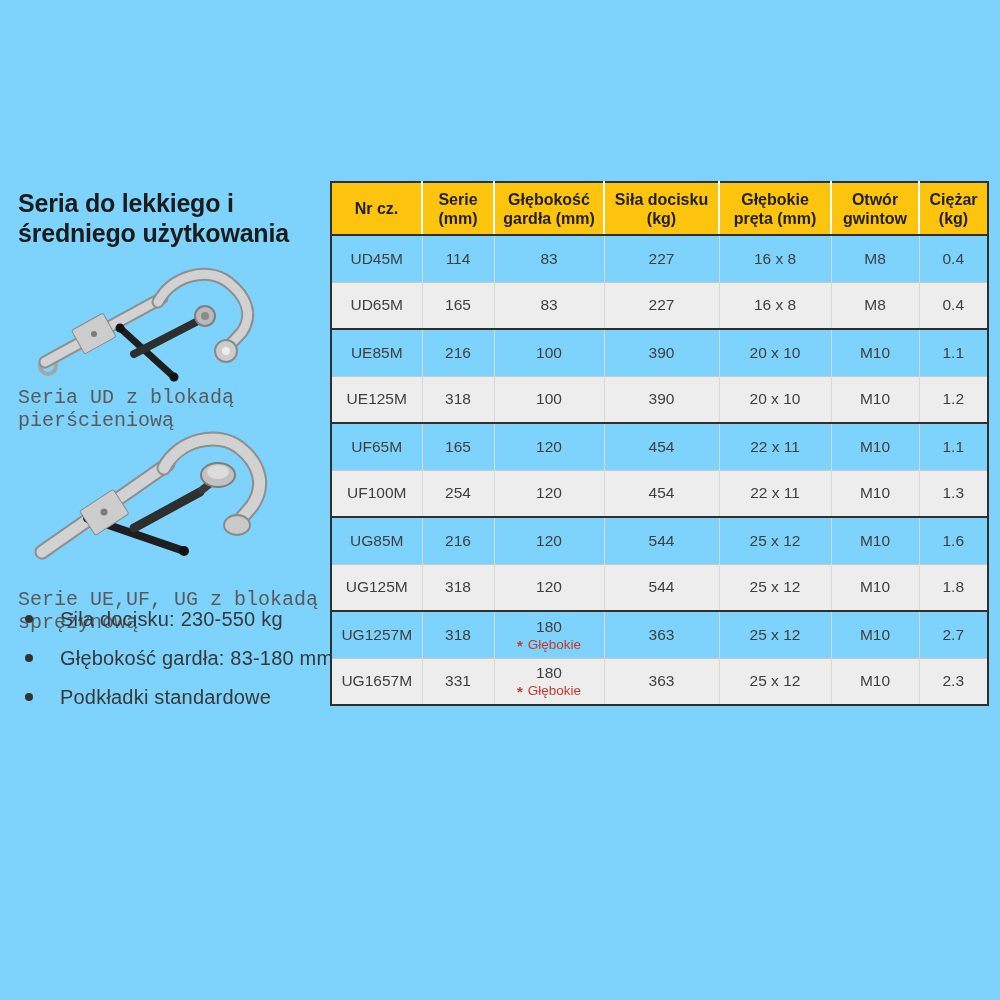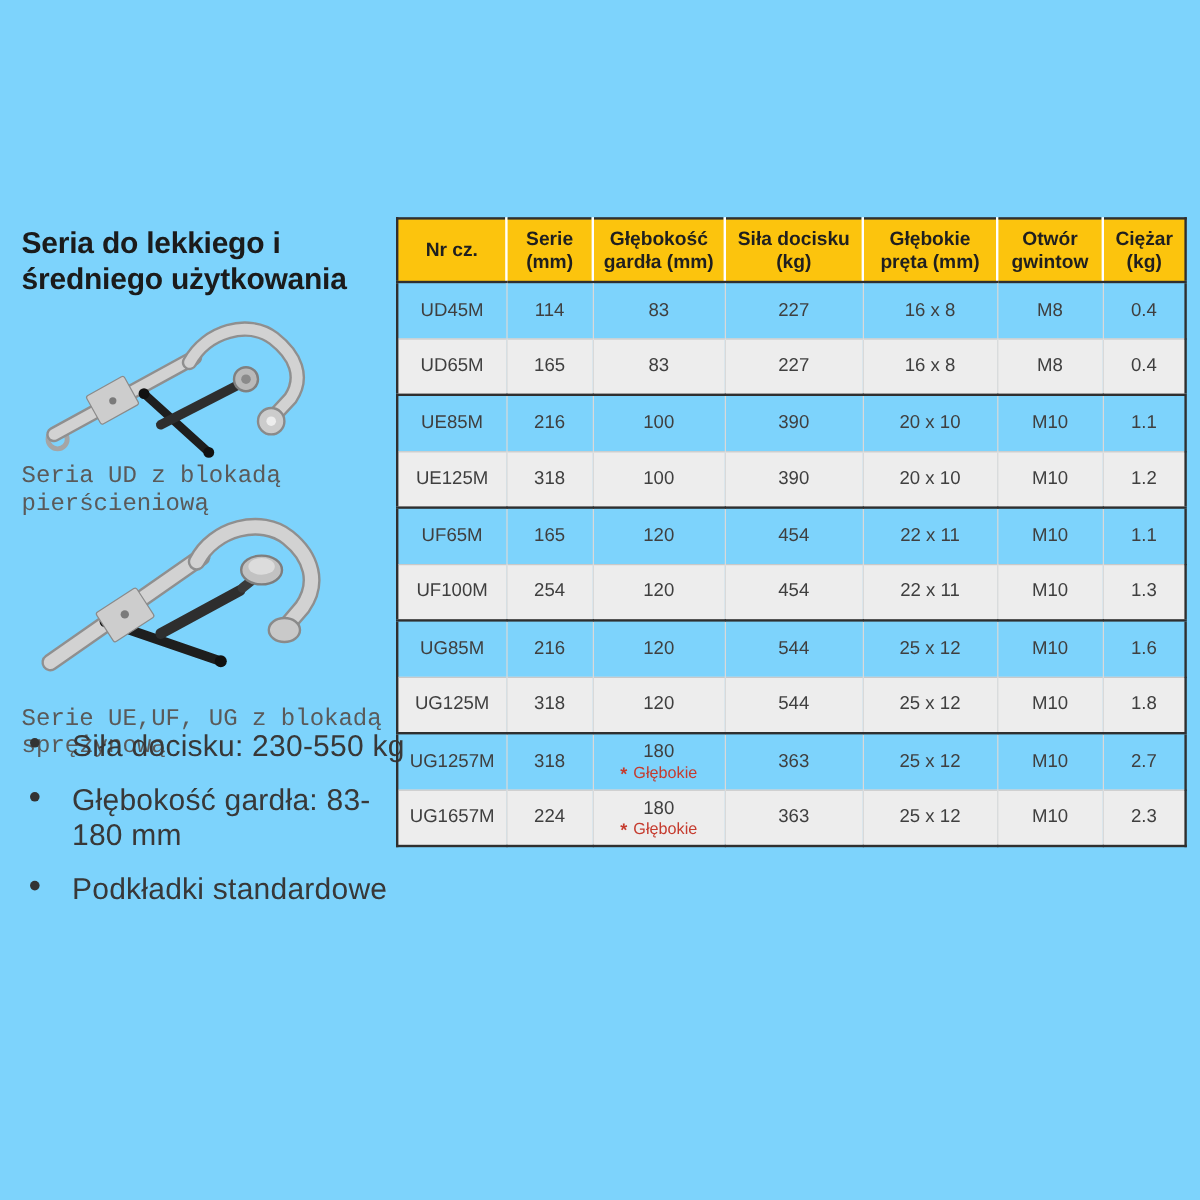--- a/index.html
+++ b/index.html
@@ -31,21 +31,21 @@
     position:absolute;left:18px;width:320px;
     font-size:20px;color:var(--caption-gray);font-family:Liberation Mono, monospace;
   }
   .caption-1{top:386px;}
   .caption-2{top:588px;}
   .feature-list{
     position:absolute;left:18px;top:608px;width:320px;list-style:none;
   }
   .feature-list li{
     position:relative;padding-left:42px;margin-bottom:16px;
-    font-size:25px;color:#383838;letter-spacing:0.2px;
+    font-size:20px;color:#383838;letter-spacing:0.2px;
   }
   .feature-list li::before{
     content:"";position:absolute;left:7px;top:7px;width:8px;height:8px;
     border-radius:50%;background:#333;
   }
 
   
   .spec-table{
     position:absolute;left:330px;top:181px;width:657px;
     border-collapse:collapse;table-layout:fixed;
@@ -247,21 +247,21 @@
             <div>180</div>
             <div class="note"><span class="star">*</span><span>Głębokie</span></div>
           </td>
           <td>363</td>
           <td>25 x 12</td>
           <td>M10</td>
           <td>2.7</td>
         </tr>
         <tr>
           <td>UG1657M</td>
-          <td>224</td>
+          <td>331</td>
           <td>
             <div>180</div>
             <div class="note"><span class="star">*</span><span>Głębokie</span></div>
           </td>
           <td>363</td>
           <td>25 x 12</td>
           <td>M10</td>
           <td>2.3</td>
         </tr>
       </tbody>

